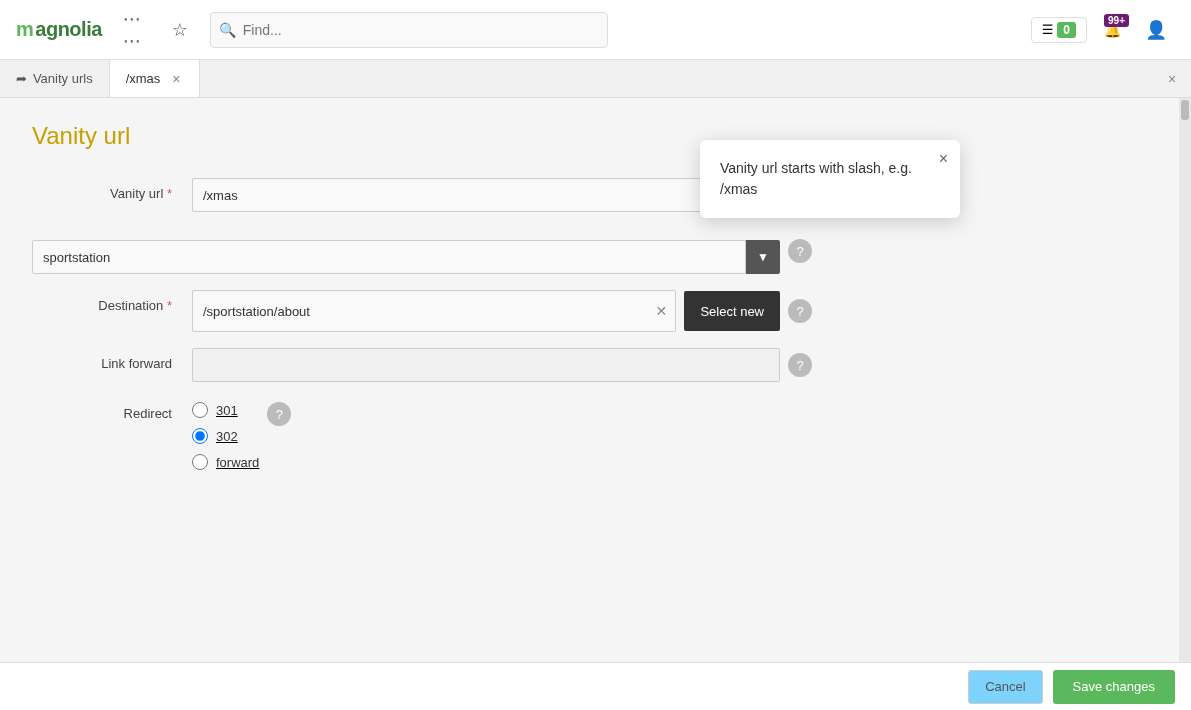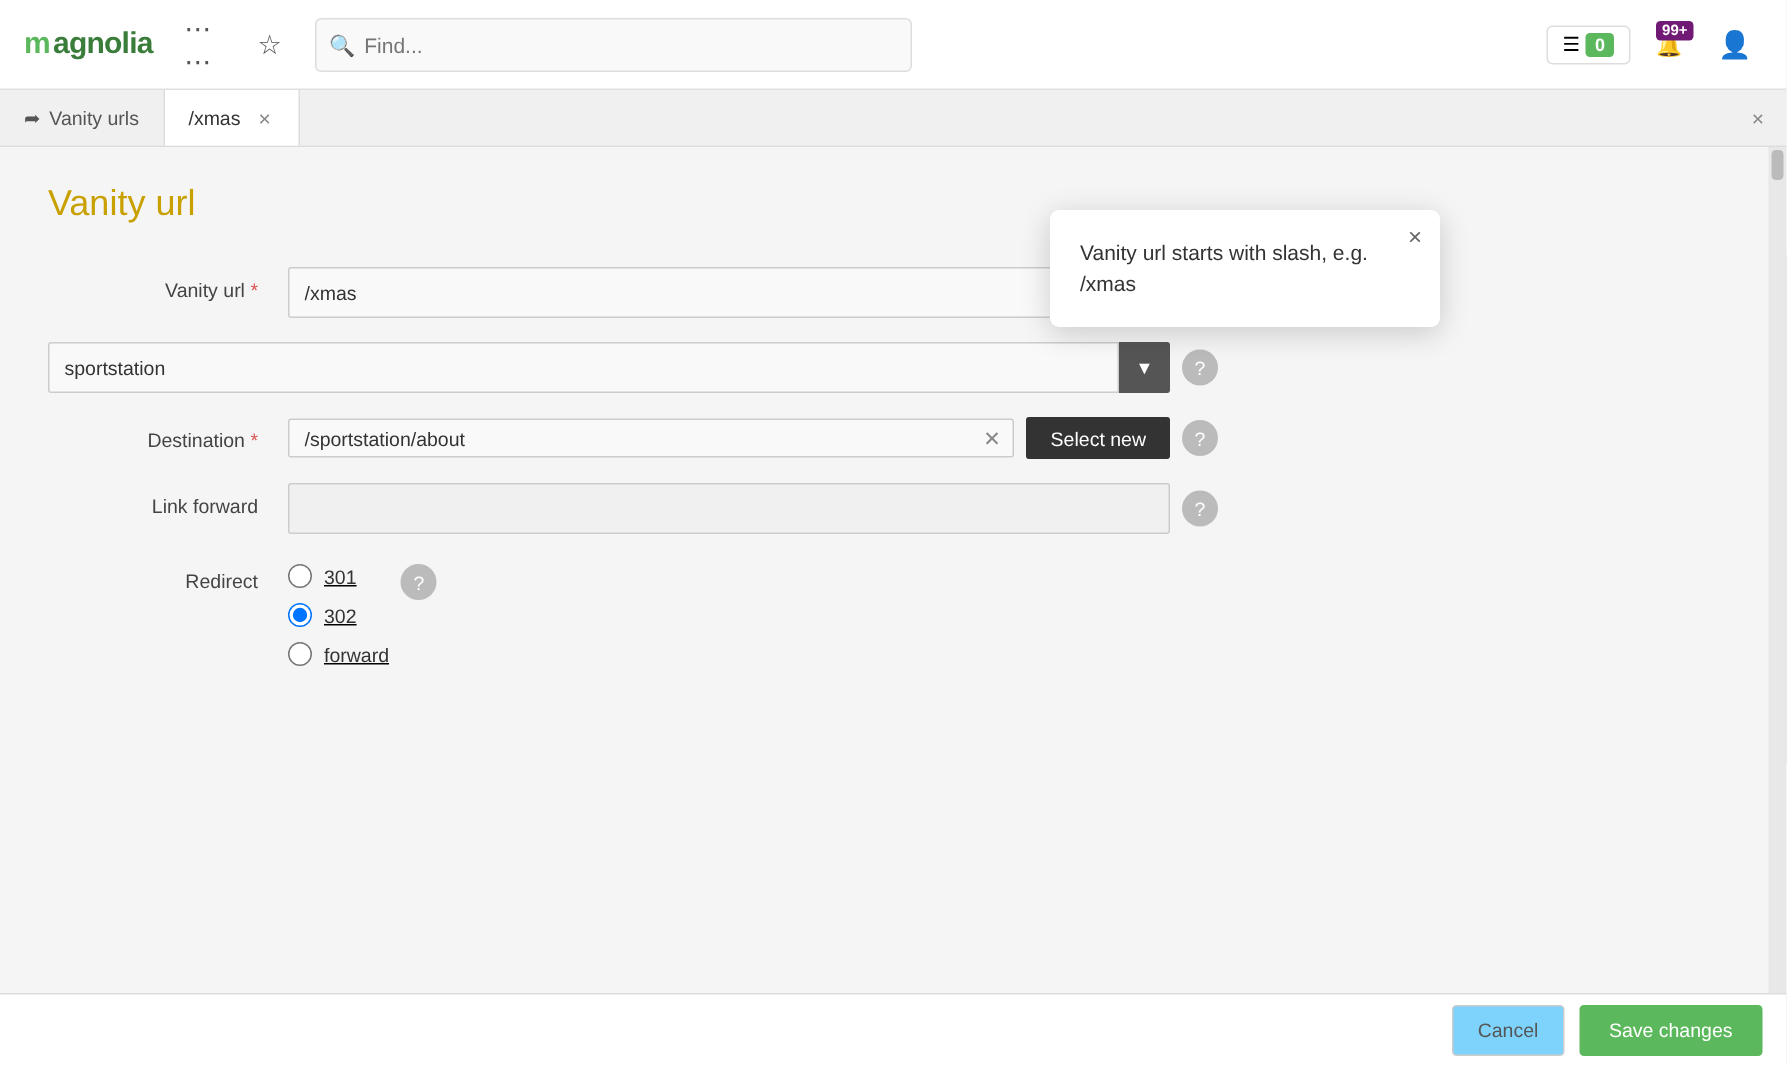--- a/index.html
+++ b/index.html
@@ -232,20 +232,21 @@
     }
     .help-btn.active {
       background: #888;
     }
 
     
     .site-dropdown-wrap {
       flex: 1;
       display: flex;
       gap: 0;
+      margin-top: 12px;
     }
     .site-input {
       flex: 1;
       height: 34px;
       border: 1px solid #ccc;
       border-radius: 2px 0 0 2px;
       padding: 0 10px;
       font-size: 13px;
       background: #f9f9f9;
       color: #333;
@@ -266,21 +267,21 @@
     }
 
     
     .dest-input-wrap {
       flex: 1;
       display: flex;
       align-items: center;
       border: 1px solid #ccc;
       border-radius: 2px;
       background: #f9f9f9;
-      height: 26px;
+      height: 42px;
       overflow: hidden;
     }
     .dest-input {
       flex: 1;
       height: 34px;
       border: none;
       padding: 0 10px;
       font-size: 13px;
       background: transparent;
       color: #333;
@@ -292,21 +293,21 @@
       display: flex;
       align-items: center;
       justify-content: center;
       cursor: pointer;
       color: #888;
       font-size: 14px;
       background: none;
       border: none;
     }
     .select-new-btn {
-      height: 28px;
+      height: 40px;
       background: #333;
       color: #fff;
       border: none;
       border-radius: 2px;
       padding: 0 16px;
       font-size: 13px;
       cursor: pointer;
       white-space: nowrap;
     }
 

